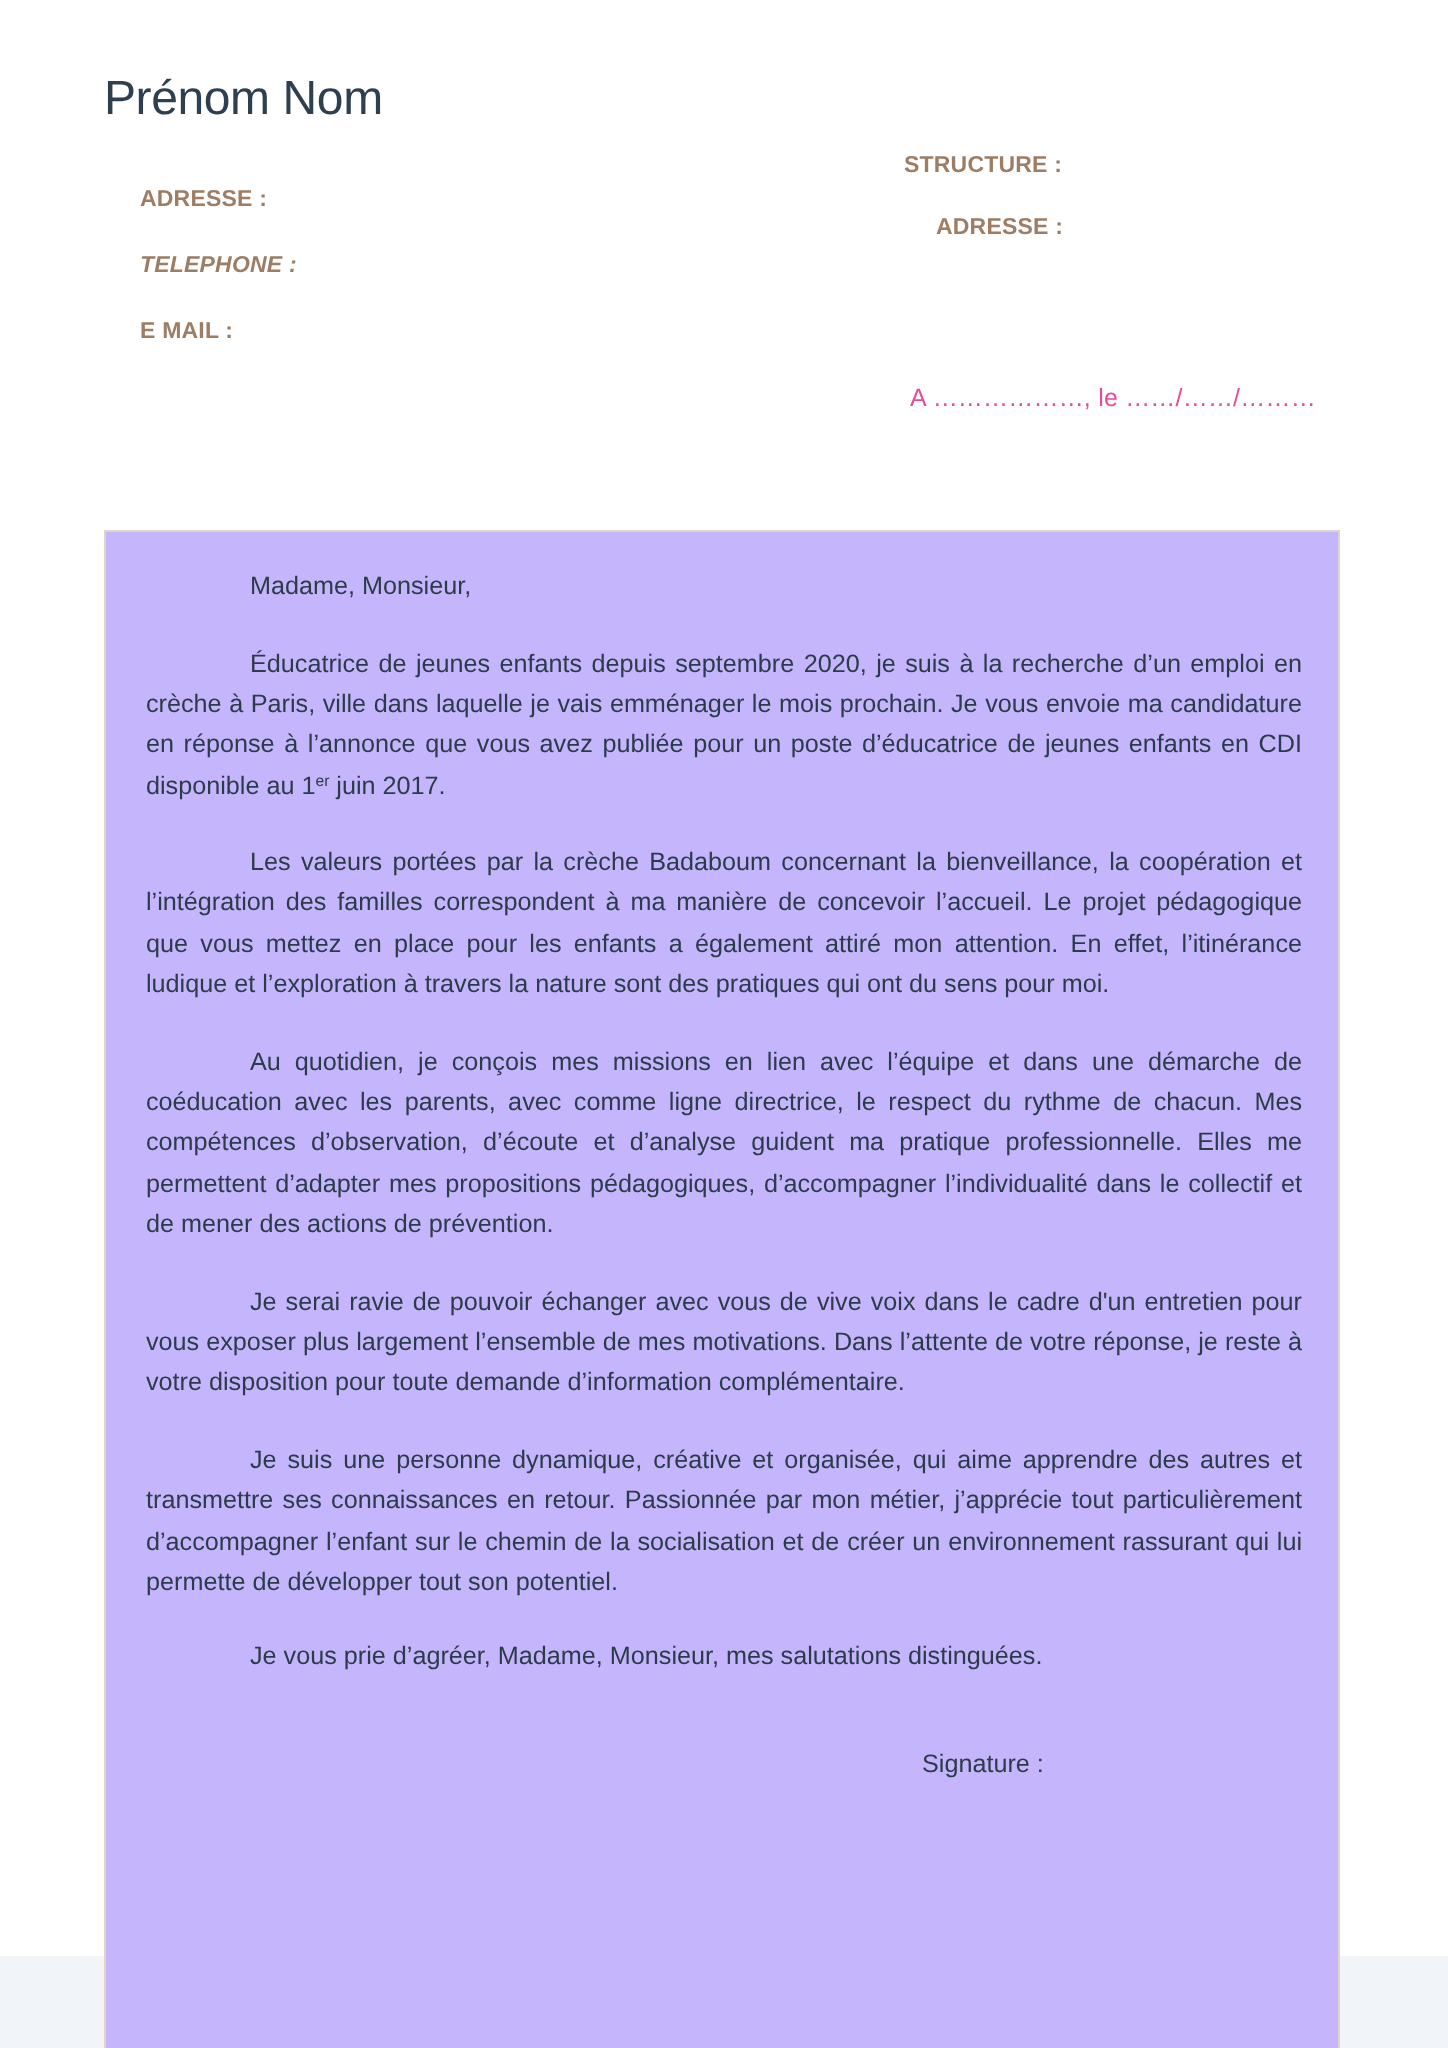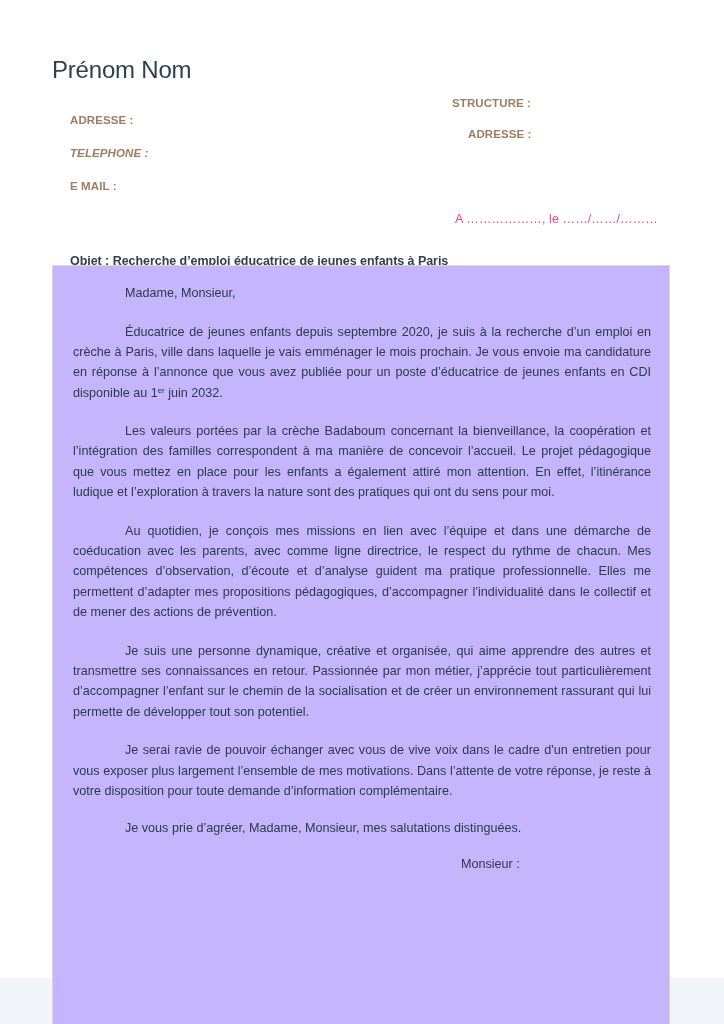--- a/index.html
+++ b/index.html
@@ -43,21 +43,20 @@
     background: #ffffff;
   }
 
   
   #header {
     position: absolute;
     left: 0;
     top: 0;
     width: 632px;
     height: 262px;
-    margin-top: 20px;
   }
 
   #sender-name {
     position: absolute;
     left: 52px;
     top: 36px;
     font-size: 24px;
     font-weight: 400;
     color: #2e3f4f;
     letter-spacing: -0.2px;
@@ -139,21 +138,21 @@
 
   .body-par sup {
     font-size: 0.62em;
     vertical-align: 0.5em;
     line-height: 0;
   }
 
   .closing-par {
     font-size: 12.6px;
     color: #2b3b49;
-    margin: 0 0 16px 0;
+    margin: 0 0 34px 0;
     padding-left: 52px;
     line-height: 1.55;
   }
 
   #signature-line {
     font-size: 12.6px;
     color: #2b3b49;
     margin: 0;
     padding-left: 388px;
     line-height: 1.55;
@@ -177,40 +176,39 @@
       <div class="field-label" id="label-telephone">TELEPHONE :</div>
 
       <div class="field-label" id="label-email">E MAIL :</div>
 
       <div class="field-label" id="label-structure">STRUCTURE :</div>
 
       <div class="field-label" id="label-structure-adresse">ADRESSE :</div>
 
       <div id="date-line">A ………………, le ……/……/………</div>
 
-      <div id="subject-line">Objet : Recherche d’emploi éducatrice de jeunes enfants à Paris</div>
 
     </div>
 
     <div id="letter-box">
       <div id="letter-inner">
 
         <p class="salutation">Madame, Monsieur,</p>
 
-        <p class="body-par"><span>Éducatrice de jeunes enfants depuis septembre 2020, je suis à la recherche d’un emploi en crèche à Paris, ville dans laquelle je vais emménager le mois prochain. Je vous envoie ma candidature en réponse à l’annonce que vous avez publiée pour un poste d’éducatrice de jeunes enfants en CDI disponible au 1</span><sup>er</sup><span> juin 2032.</span></p>
+        <p class="body-par"><span>Éducatrice de jeunes enfants depuis septembre 2020, je suis à la recherche d’un emploi en crèche à Paris, ville dans laquelle je vais emménager le mois prochain. Je vous envoie ma candidature en réponse à l’annonce que vous avez publiée pour un poste d’éducatrice de jeunes enfants en CDI disponible au 1</span><sup>er</sup><span> juin 2017.</span></p>
 
         <p class="body-par">Les valeurs portées par la crèche Badaboum concernant la bienveillance, la coopération et l’intégration des familles correspondent à ma manière de concevoir l’accueil. Le projet pédagogique que vous mettez en place pour les enfants a également attiré mon attention. En effet, l’itinérance ludique et l’exploration à travers la nature sont des pratiques qui ont du sens pour moi.</p>
 
         <p class="body-par">Au quotidien, je conçois mes missions en lien avec l’équipe et dans une démarche de coéducation avec les parents, avec comme ligne directrice, le respect du rythme de chacun. Mes compétences d’observation, d’écoute et d’analyse guident ma pratique professionnelle. Elles me permettent d’adapter mes propositions pédagogiques, d’accompagner l’individualité dans le collectif et de mener des actions de prévention.</p>
 
+        <p class="body-par">Je serai ravie de pouvoir échanger avec vous de vive voix dans le cadre d'un entretien pour vous exposer plus largement l’ensemble de mes motivations. Dans l’attente de votre réponse, je reste à votre disposition pour toute demande d’information complémentaire.</p>
+
         <p class="body-par">Je suis une personne dynamique, créative et organisée, qui aime apprendre des autres et transmettre ses connaissances en retour. Passionnée par mon métier, j’apprécie tout particulièrement d’accompagner l’enfant sur le chemin de la socialisation et de créer un environnement rassurant qui lui permette de développer tout son potentiel.</p>
 
-        <p class="body-par">Je serai ravie de pouvoir échanger avec vous de vive voix dans le cadre d'un entretien pour vous exposer plus largement l’ensemble de mes motivations. Dans l’attente de votre réponse, je reste à votre disposition pour toute demande d’information complémentaire.</p>
-
         <p class="closing-par">Je vous prie d’agréer, Madame, Monsieur, mes salutations distinguées.</p>
 
-        <p id="signature-line">Monsieur :</p>
+        <p id="signature-line">Signature :</p>
 
       </div>
     </div>
 
   </div>
 </div>
 
 </body></html>

